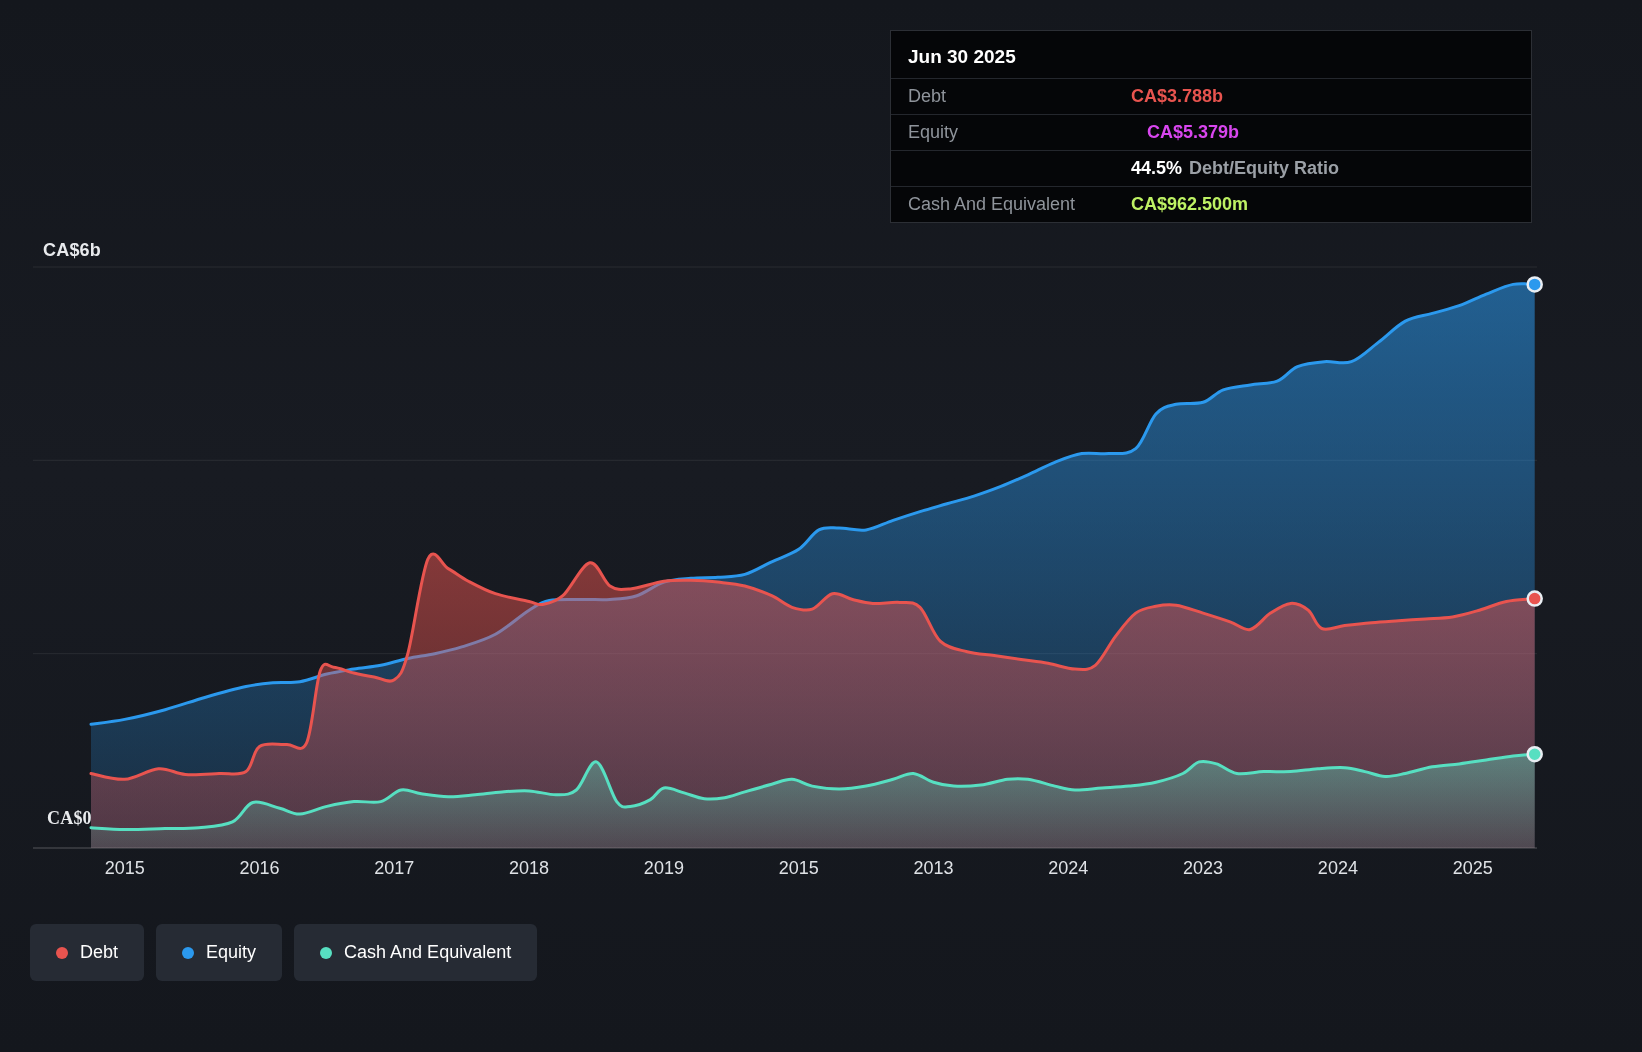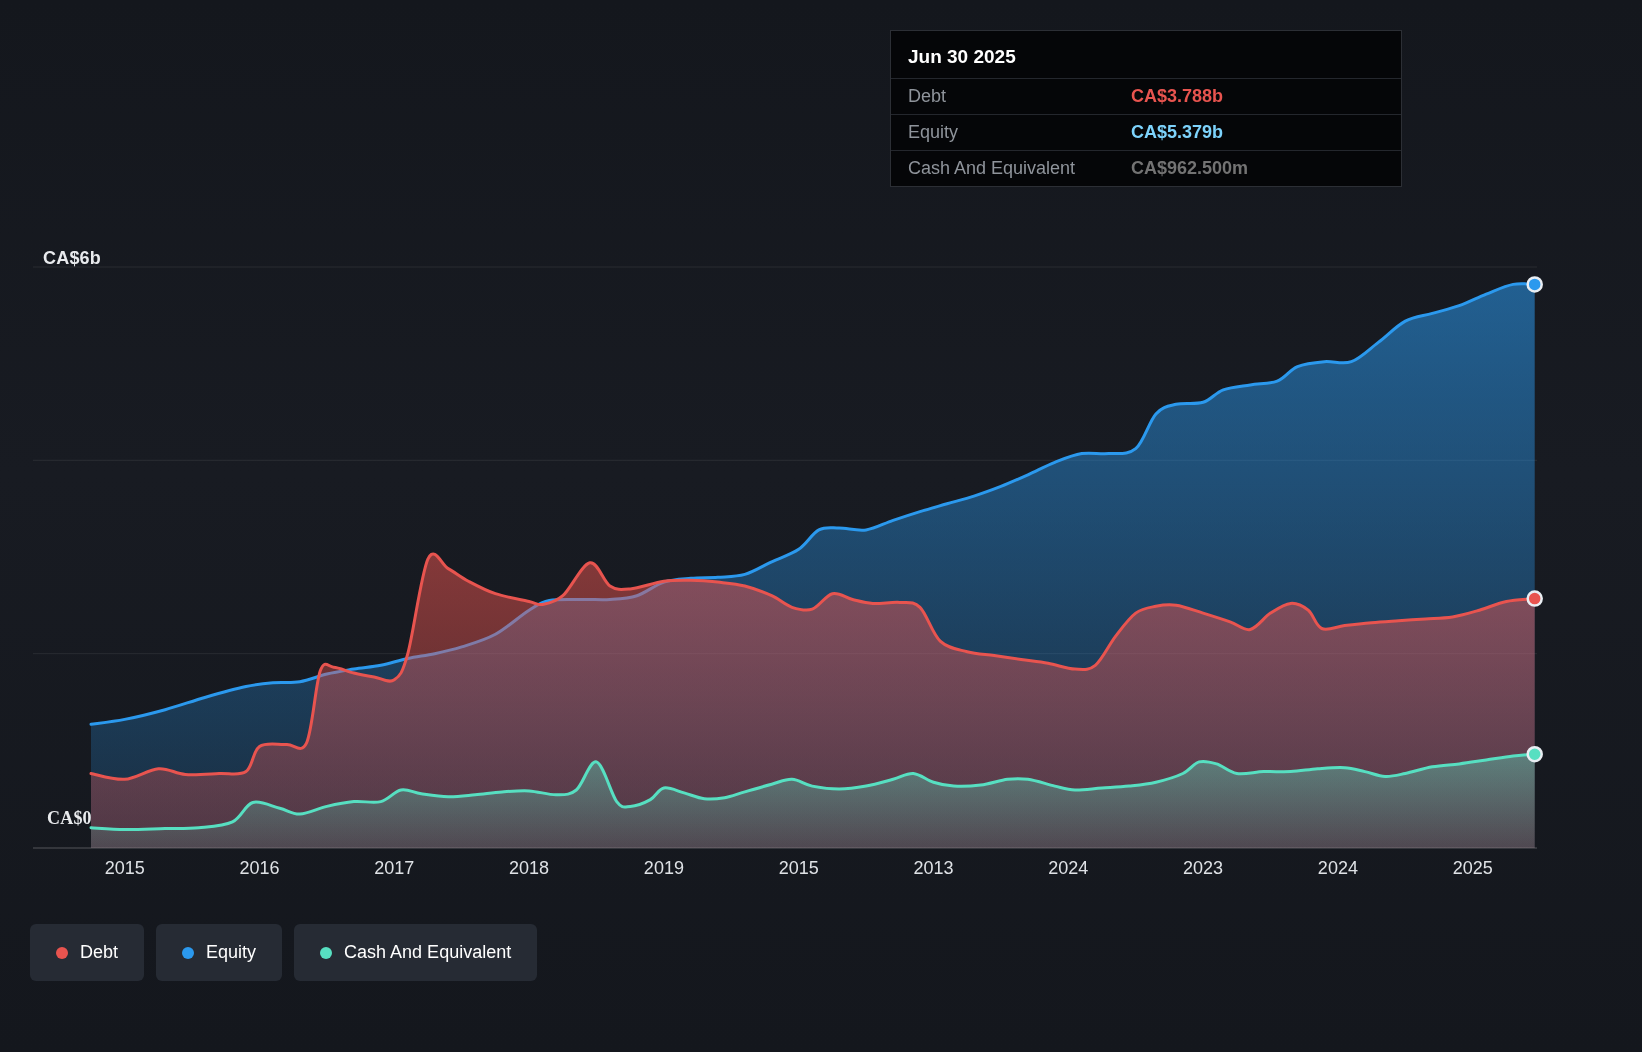--- a/index.html
+++ b/index.html
@@ -6,29 +6,29 @@
   .stage{
     position:relative;width:1642px;height:1052px;overflow:hidden;
     background:linear-gradient(180deg,#14171d 0%,#181b22 45%,#14171d 100%);
     font-family:"Liberation Sans","DejaVu Sans",sans-serif;
     -webkit-font-smoothing:antialiased;
   }
   svg.chart{position:absolute;left:0;top:0;}
   .axis-label{
     position:absolute;color:#e8eaed;font-size:18px;font-weight:600;letter-spacing:.2px;
   }
-  .y-top{left:43px;top:248px;}
+  .y-top{left:43px;top:240px;}
   .y-bottom{left:47px;top:808px;font-family:Liberation Serif, serif;}
   .x-axis{position:absolute;left:0;top:858px;width:1642px;height:26px;}
   .x-axis span{
     position:absolute;transform:translateX(-50%);color:#dfe2e6;font-size:18px;font-weight:400;
   }
   
   .tooltip{
-    position:absolute;left:890px;top:30px;width:512px;
+    position:absolute;left:890px;top:30px;width:642px;
     background:#050608;border:1px solid #2c2f35;box-sizing:border-box;
     color:#fff;
   }
   .tt-title{
     padding:15px 17px 10px 17px;font-size:19px;font-weight:700;color:#ffffff;
   }
   .tt-row{
     display:flex;align-items:baseline;padding:7px 17px;border-top:1px solid #24272d;
     font-size:18px;
   }
@@ -99,25 +99,31 @@
   </div>
 
   <div class="tooltip">
     <div class="tt-title">Jun 30 2025</div>
     <div class="tt-row">
       <span class="tt-label">Debt</span>
       <span class="tt-value" style="color: rgb(232, 84, 79);">CA$3.788b</span>
     </div>
     <div class="tt-row">
       <span class="tt-label">Equity</span>
-      <span class="tt-value" style="color: #7dd3fc;">CA$5.379b</span>
+      <span class="tt-value" style="color: #d946ef; margin-left: 16px;">CA$5.379b</span>
+    </div>
+    <div class="tt-row">
+      <span class="tt-label"></span>
+      <span class="tt-value">
+        <span class="tt-ratio-value">44.5%</span><span class="tt-ratio-label">Debt/Equity Ratio</span>
+      </span>
     </div>
     <div class="tt-row">
       <span class="tt-label">Cash And Equivalent</span>
-      <span class="tt-value" style="color: #737373;">CA$962.500m</span>
+      <span class="tt-value" style="color: #bef264;">CA$962.500m</span>
     </div>
   </div>
 
   <div class="legend">
     <button class="legend-btn">
       <span class="legend-dot" style="background: rgb(232, 84, 79);"></span>
       <span>Debt</span>
     </button>
     <button class="legend-btn">
       <span class="legend-dot" style="background: rgb(43, 153, 238);"></span>

